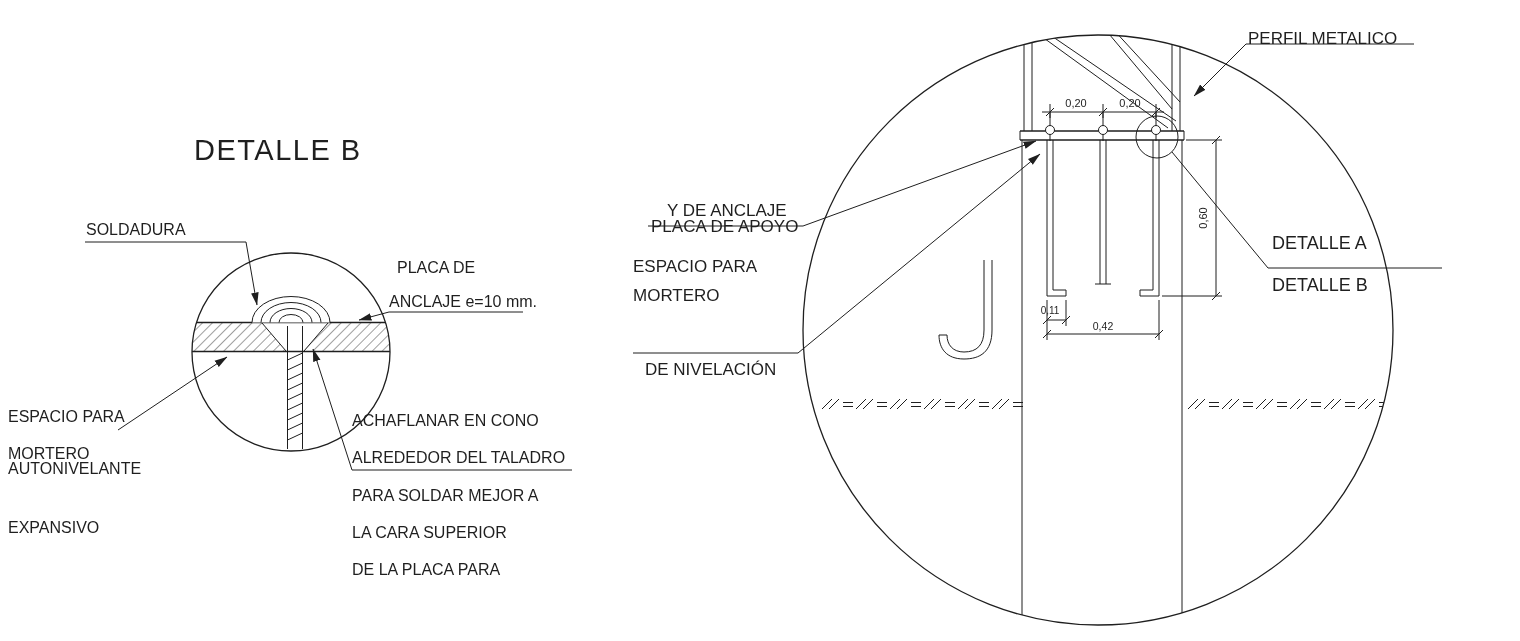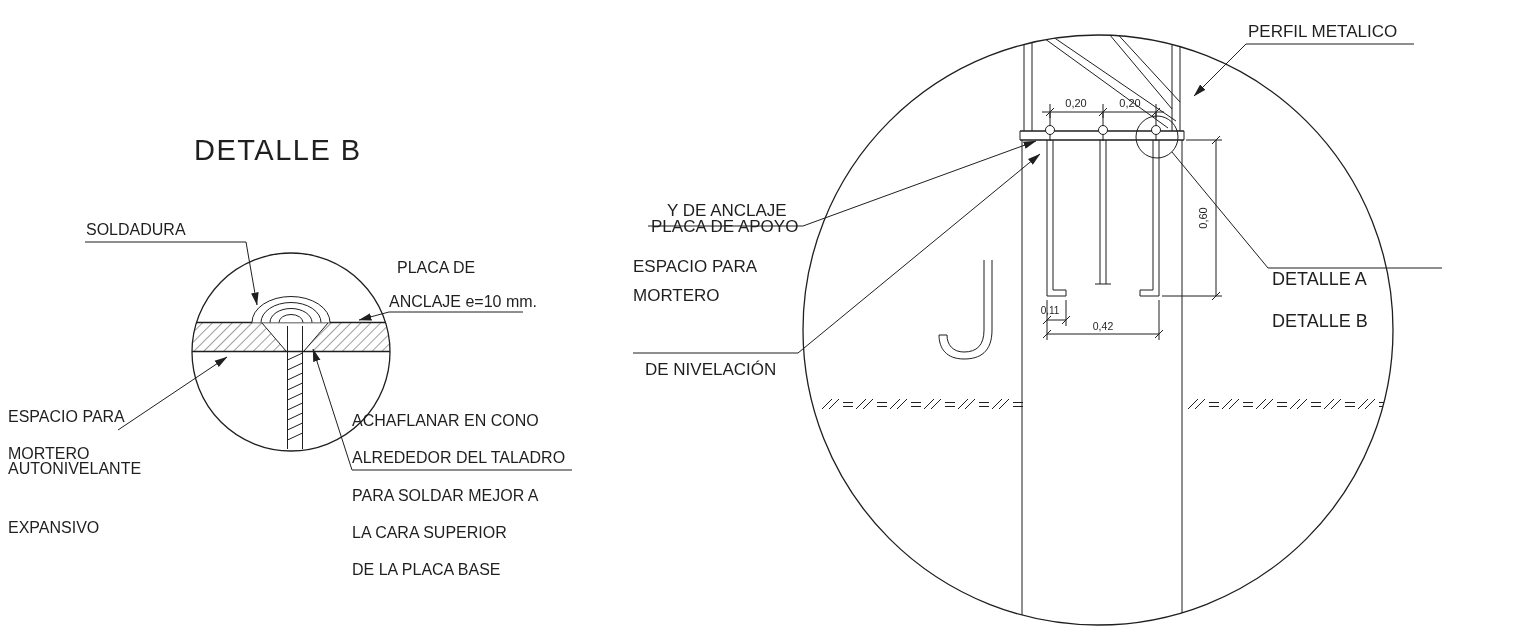--- a/index.html
+++ b/index.html
@@ -6,21 +6,21 @@
   .sheet{position:relative;width:1520px;height:641px;background:#ffffff;
          font-family:"Liberation Sans",sans-serif;color:#1f1f1f;overflow:hidden;}
   .abs{position:absolute;white-space:nowrap;}
   .title-main{font-family:"DejaVu Sans",sans-serif;font-weight:bold;font-size:44px;
               letter-spacing:1px;text-align:center;width:620px;}
   .title-scale{font-family:"DejaVu Sans",sans-serif;font-weight:bold;font-size:26px;
                text-align:center;width:620px;}
   .h2{font-size:29px;letter-spacing:1.5px;}
   .lbl{font-size:16px;}
   .lbl17{font-size:17px;}
-  .lbl18{font-size:18px;margin-top:36px;}
+  .lbl18{font-size:18px;}
   svg{position:absolute;left:0;top:0;}
   text{font-family:"Liberation Sans",sans-serif;}
 </style>
 </head>
 <body>
 
 <div class="sheet">
 
   <svg width="1520" height="641" viewBox="0 0 1520 641" stroke="#1f1f1f" stroke-width="1" fill="none">
     <defs>
@@ -205,23 +205,23 @@
 
   <div class="abs lbl" style="left:8px;top:408px;">ESPACIO PARA</div>
   <div class="abs lbl" style="left:8px;top:445px;">MORTERO</div>
   <div class="abs lbl" style="left:8px;top:460px;">AUTONIVELANTE</div>
   <div class="abs lbl" style="left:8px;top:519px;">EXPANSIVO</div>
 
   <div class="abs lbl" style="left:352px;top:412px;">ACHAFLANAR EN CONO</div>
   <div class="abs lbl" style="left:352px;top:449px;">ALREDEDOR DEL TALADRO</div>
   <div class="abs lbl" style="left:352px;top:487px;">PARA SOLDAR MEJOR A</div>
   <div class="abs lbl" style="left:352px;top:524px;">LA CARA SUPERIOR</div>
-  <div class="abs lbl" style="left:352px;top:561px;">DE LA PLACA BASE</div>
-
-  <div class="abs lbl17" style="left:1248px;top:22px;">PERFIL METALICO</div>
+  <div class="abs lbl" style="left:352px;top:561px;">DE LA PLACA PARA</div>
+
+  <div class="abs lbl17" style="left:1248px;top:29px;">PERFIL METALICO</div>
   <div class="abs lbl17" style="left:651px;top:172px;margin-top:45px;">PLACA DE APOYO</div>
   <div class="abs lbl17" style="left:667px;top:201px;">Y DE ANCLAJE</div>
   <div class="abs lbl17" style="left:633px;top:257px;">ESPACIO PARA</div>
   <div class="abs lbl17" style="left:633px;top:286px;">MORTERO</div>
   <div class="abs lbl17" style="left:645px;top:329px;margin-top:31px;">DE NIVELACIÓN</div>
   <div class="abs lbl18" style="left:1272px;top:233px;">DETALLE A</div>
   <div class="abs lbl18" style="left:1272px;top:275px;">DETALLE B</div>
 
 </div>
 

